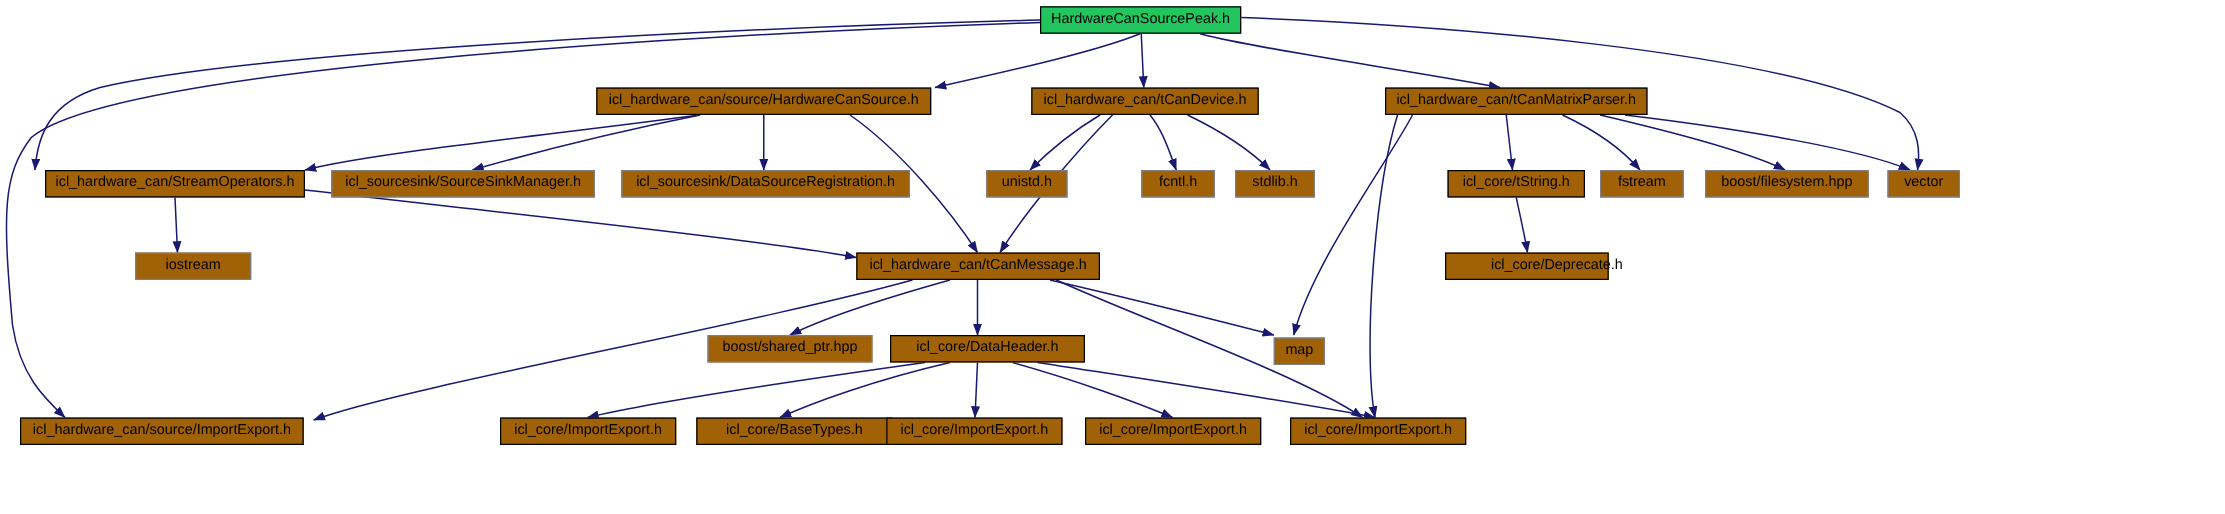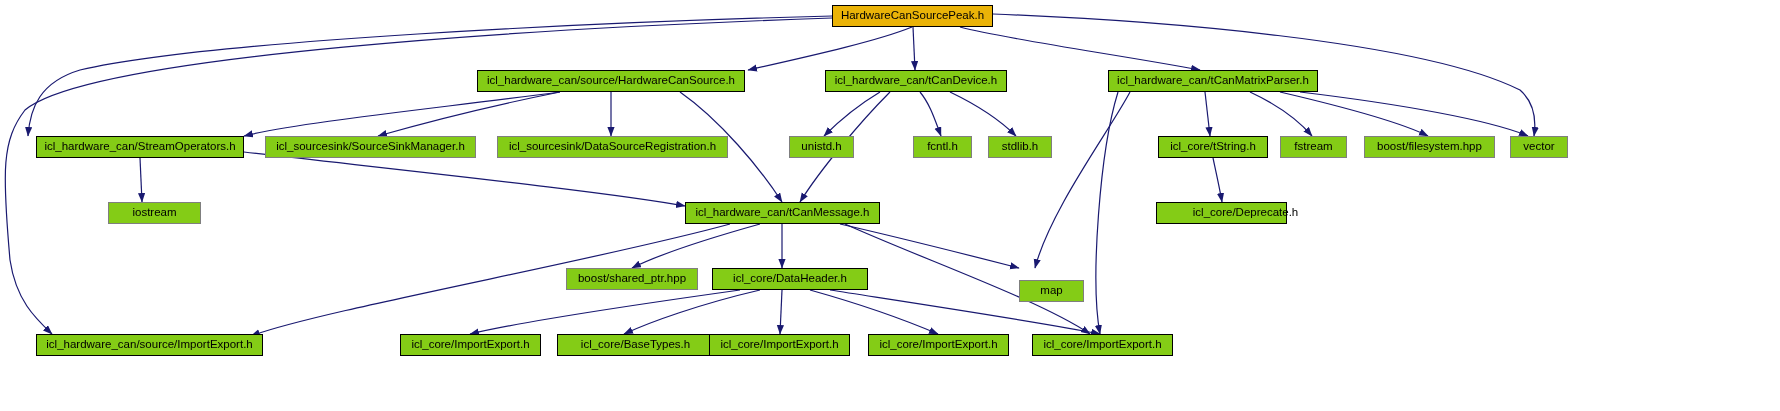--- a/index.html
+++ b/index.html
@@ -3,33 +3,33 @@
 <meta charset="utf-8">
 <style>
   html,body{margin:0;padding:0;background:#ffffff;}
   body{width:1780px;height:411px;font-family:"Liberation Sans",sans-serif;overflow:hidden;}
   #graph{position:relative;width:1780px;height:411px;}
   #edges{position:absolute;left:0;top:0;width:1780px;height:411px;}
   .node{
     position:absolute;
     box-sizing:border-box;
     border:1px solid #7f7f7f;
-    background:#84cc16;
+    background:#a16207;
     color:#000000;
     font-size:11.5px;
     line-height:1;
     display:flex;
     align-items:center;
     justify-content:center;
     white-space:nowrap;
     height:22px;
     z-index:5;
   }
   .node.root{
-    background:#eab308;
+    background:#22c55e;
     border:1px solid #000000;
   }
   .node.bold{
     border:1px solid #000000;
   }
   .node span{display:block;padding:0 5px;}
 </style>
 </head>
 <body>
 
@@ -127,24 +127,24 @@
       </div>
       <div class="node bold" style="left: 1156px; top: 202px; width: 131px; padding-left: 48px;">
         <span>icl_core/Deprecate.h</span>
       </div>
       <div class="node" style="left: 566px; top: 268px; width: 132px;">
         <span>boost/shared_ptr.hpp</span>
       </div>
       <div class="node bold" style="left: 712px; top: 268px; width: 156px;">
         <span>icl_core/DataHeader.h</span>
       </div>
-      <div class="node" style="left: 1019px; top: 280px; width: 65px; text-align: right;">
+      <div class="node" style="left: 1019px; top: 270px; width: 41px; text-align: right;">
         <span>map</span>
       </div>
-      <div class="node bold" style="left: 36px; top: 334px; width: 227px;">
+      <div class="node bold" style="left: 16px; top: 334px; width: 227px;">
         <span>icl_hardware_can/source/ImportExport.h</span>
       </div>
       <div class="node bold" style="left: 400px; top: 334px; width: 141px;">
         <span>icl_core/ImportExport.h</span>
       </div>
       <div class="node bold" style="left: 557px; top: 334px; width: 157px;">
         <span>icl_core/BaseTypes.h</span>
       </div>
       <div class="node bold" style="left: 709px; top: 334px; width: 141px;">
         <span>icl_core/ImportExport.h</span>

